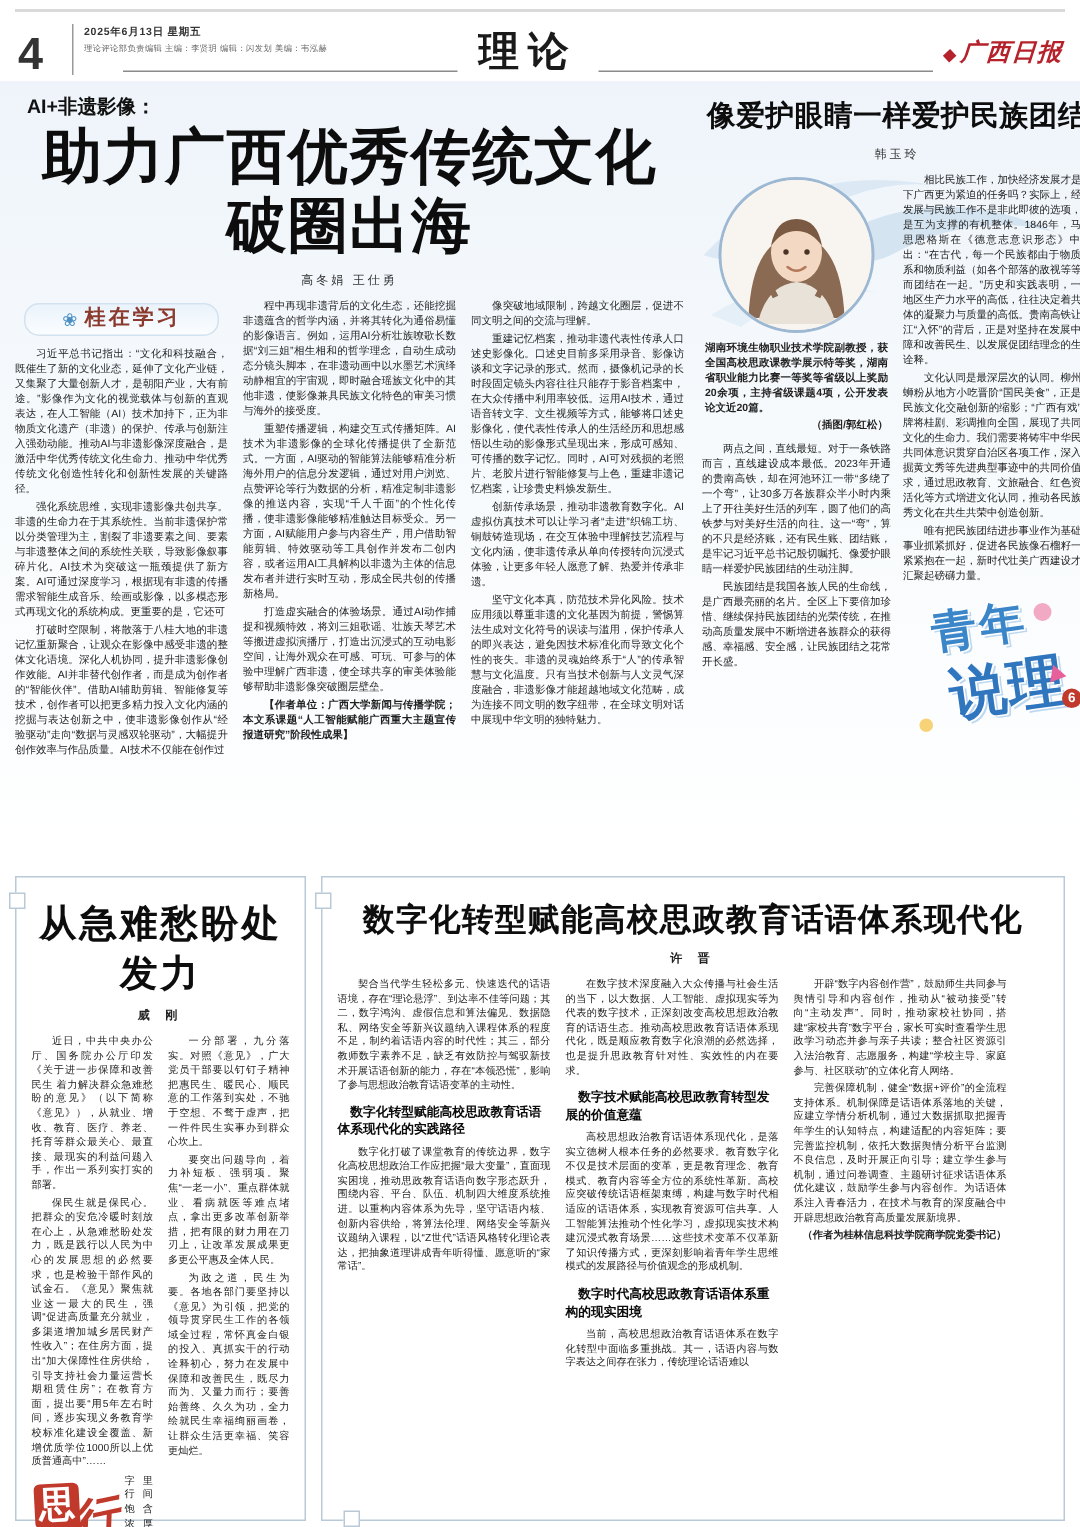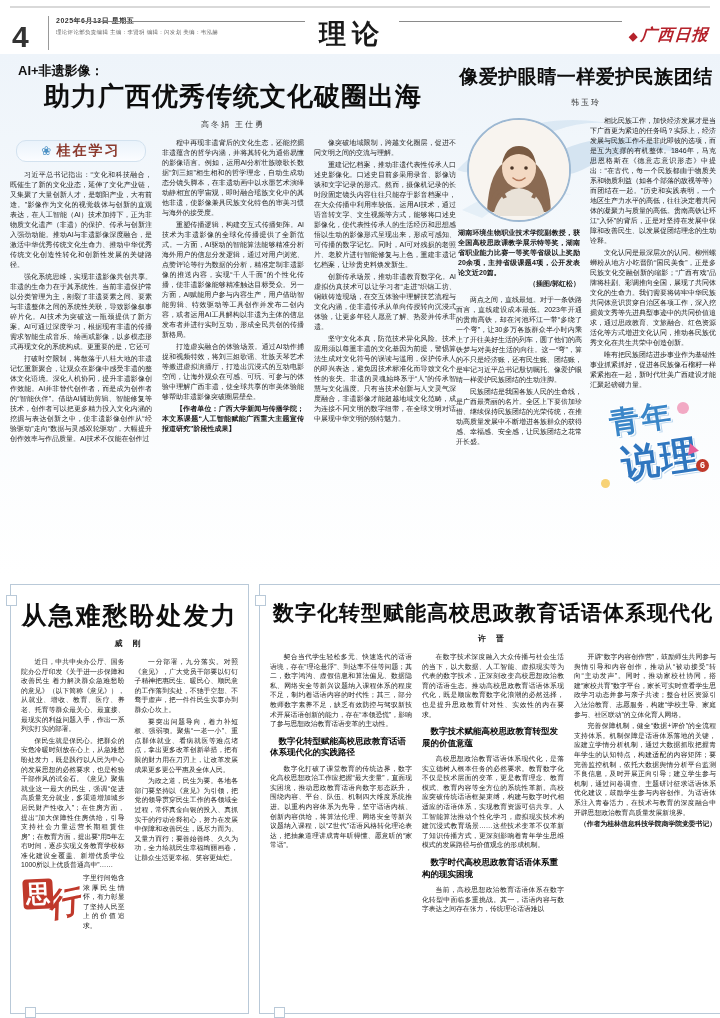--- a/index.html
+++ b/index.html
@@ -6,33 +6,33 @@
   .page{position:relative;width:720px;height:1018px;background:#ffffff;overflow:hidden;
         font-family:"Liberation Sans","DejaVu Sans",sans-serif;color:#222;}
   
   .topline{height:2px;background:#d9d9d9;margin:6px 10px 0;}
   .header{position:relative;height:44px;margin:2px 12px 0;}
   .pageno{position:absolute;left:0;bottom:2px;font-size:30px;font-weight:bold;color:#333;line-height:1;}
   .hdiv{position:absolute;left:36px;top:6px;bottom:4px;width:1px;background:#999;}
   .dateblock{position:absolute;left:44px;top:6px;}
   .dateline{font-size:7px;font-weight:bold;color:#333;letter-spacing:.5px;}
   .staffline{font-size:5.5px;color:#666;margin-top:3px;letter-spacing:.3px;}
-  .sectionwrap{position:absolute;left:70px;right:86px;bottom:6px;display:flex;align-items:flex-start;}
+  .sectionwrap{position:absolute;left:70px;right:86px;bottom:6px;display:flex;align-items:flex-end;}
   .sectionwrap .rule{flex:1;height:1px;background:#8a8a8a;}
   .section-title{font-family:"Liberation Serif","DejaVu Serif",serif;font-size:27px;font-weight:bold;
                  color:#1a1a1a;letter-spacing:6px;padding:0 14px;line-height:1;}
   .masthead{position:absolute;right:0;bottom:8px;color:#b5222b;font-family:"Liberation Serif",serif;
             font-weight:bold;font-size:16px;font-style:italic;transform:skewX(-4deg);letter-spacing:1px;}
   .masthead .dia{font-style:normal;font-size:11px;margin-right:2px;}
   
-  .content-top{display:flex;gap:0;padding:6px 10px 4px;height:512px;
+  .content-top{display:flex;gap:12px;padding:6px 10px 4px;height:512px;
                background:linear-gradient(180deg,#eef4fa 0%,#f8fbfd 55%,#ffffff 100%);}
   .main-article{width:446px;}
   .kicker{font-size:13px;font-weight:bold;color:#111;margin:2px 0 2px 8px;}
-  .main-title{margin:2px 0 0;text-align:center;font-size:26px;font-weight:900;color:#0d0d0d;letter-spacing:1px;line-height:1.15;}
+  .main-title{margin:2px 0 0;text-align:center;font-size:40px;font-weight:900;color:#0d0d0d;letter-spacing:1px;line-height:1.15;}
   .byline{text-align:center;font-size:8px;color:#333;margin:7px 0 8px;letter-spacing:2px;}
   .cols{display:flex;gap:10px;}
   .col{width:142px;font-size:7px;line-height:10px;text-align:justify;color:#1f1f1f;}
   .col p, .rcol p, .bcol p{margin:0 0 2px;text-indent:2em;}
   .col-sub{font-weight:bold;text-align:center;font-size:10px;line-height:1.35;margin:7px 0 5px;
            white-space:pre-line;color:#0a0a0a;text-indent:0;}
   p.note{font-weight:bold;}
   p.attribution{font-weight:bold;text-indent:0;text-align:right;}
   
   .gx-badge{display:flex;align-items:center;justify-content:center;gap:5px;margin:2px 6px 8px;
@@ -61,21 +61,21 @@
   .ql-dot2{position:absolute;left:0;bottom:10px;width:9px;height:9px;border-radius:50%;background:#f7d276;}
   .ql-play{position:absolute;right:6px;top:46px;width:0;height:0;border-left:10px solid #e6609a;
            border-top:6px solid transparent;border-bottom:6px solid transparent;transform:rotate(10deg);}
   .ql-num{position:absolute;right:-4px;bottom:26px;width:13px;height:13px;border-radius:50%;background:#c0392b;
           color:#fff;font-size:9px;font-weight:bold;text-align:center;line-height:13px;}
   
   .content-bottom{display:flex;gap:10px;padding:8px 10px 0;height:430px;}
   .abox{position:relative;border:1px solid #b9c9d8;background:#fff;padding:10px 10px 8px;box-sizing:border-box;height:100%;}
   .abox .corner{position:absolute;width:9px;height:9px;border:1px solid #b9c9d8;background:#fff;}
   .c-tl{left:-5px;top:10px;} .c-bl{left:14px;bottom:-5px;}
-  .box-left{width:239px;}
+  .box-left{width:194px;}
   .box-right{flex:1;}
   .box-title{margin:4px 0 0;text-align:center;font-family:"Liberation Serif","DejaVu Serif",serif;
              font-weight:bold;color:#0d0d0d;}
   .box-left .box-title{font-size:25px;letter-spacing:2px;}
   .box-right .box-title{font-size:21px;letter-spacing:1px;}
   .box-byline{text-align:center;font-size:8px;font-weight:bold;margin:6px 0 8px;letter-spacing:4px;}
   .bcols{display:flex;gap:10px;}
   .bcol{font-size:6.8px;line-height:9.6px;text-align:justify;}
   .box-left .bcol{width:110px;}
   .box-right .bcol{width:142px;}

